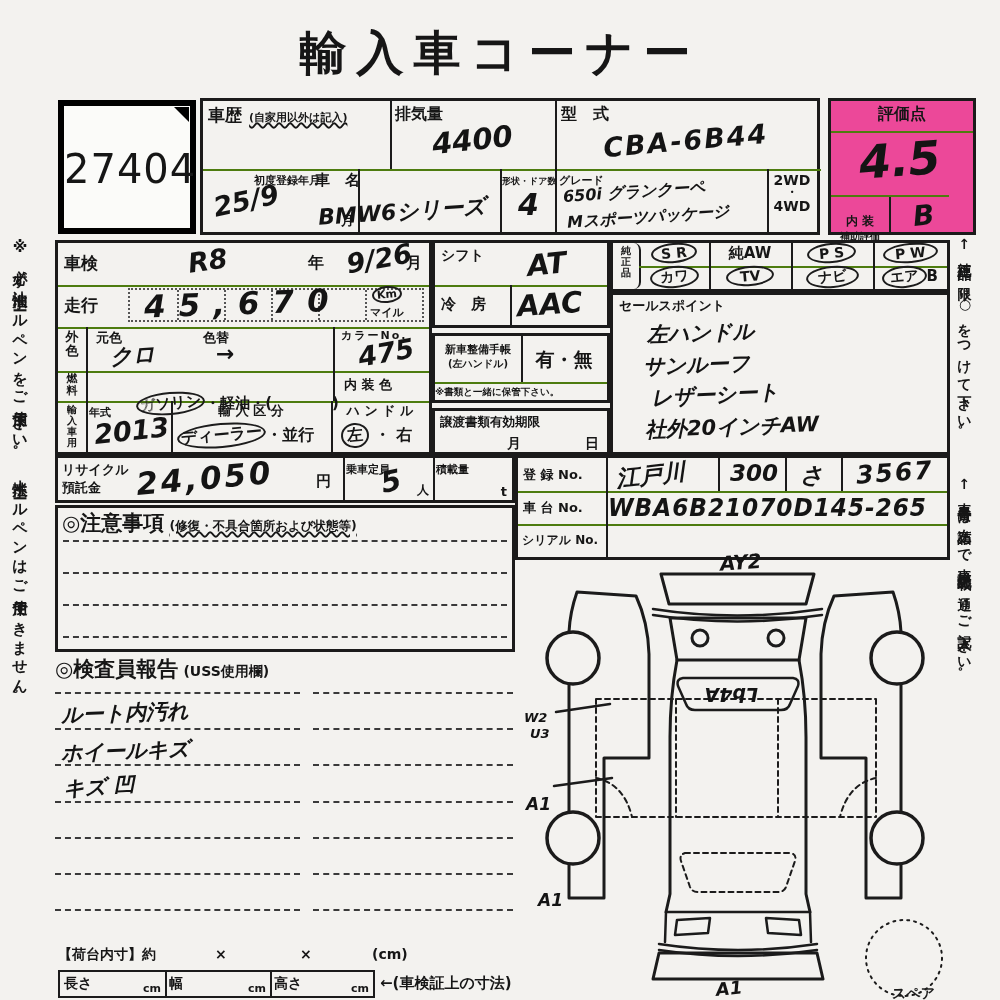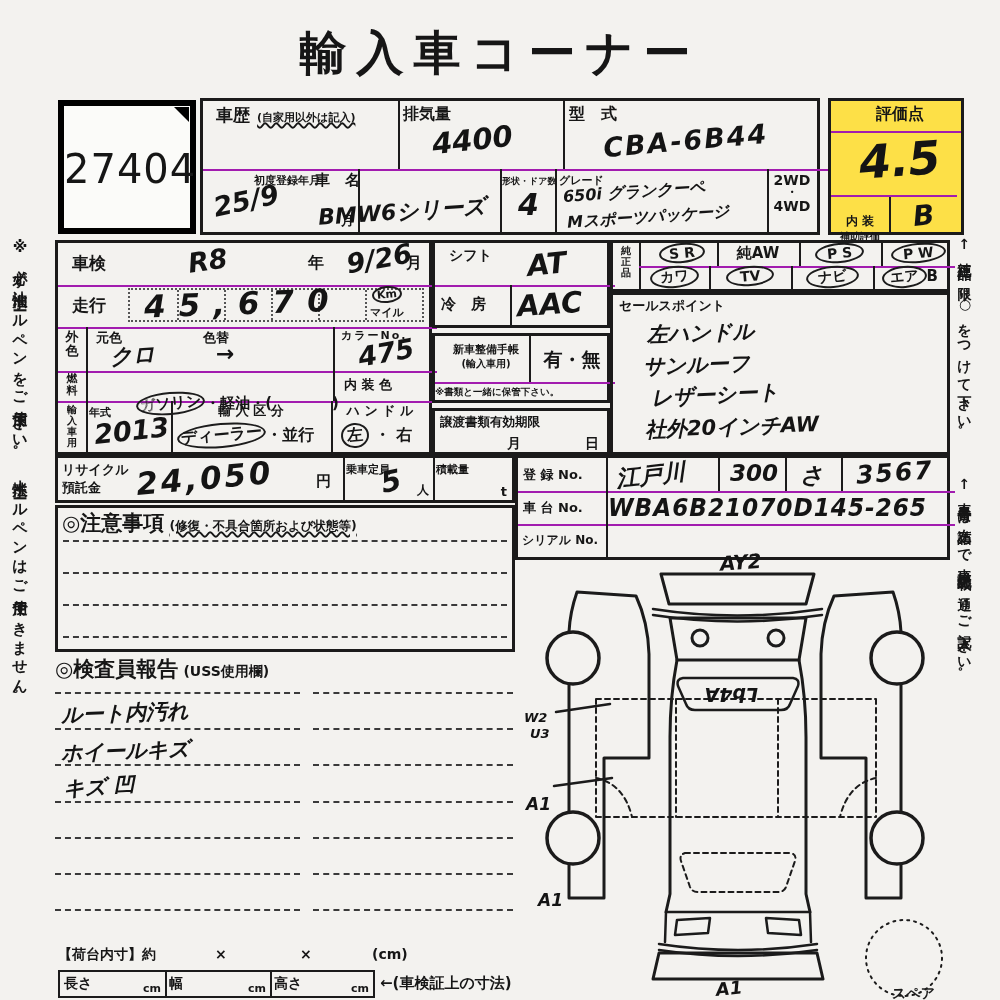--- a/index.html
+++ b/index.html
@@ -2,21 +2,21 @@
 <html><head>
 <meta charset="utf-8">
 <style>
   html,body{margin:0;padding:0;background:#cfcfcc;}
   .sheet{position:relative;width:1000px;height:1000px;background:#f3f2ef;
          font-family:"DejaVu Sans",sans-serif;color:#161616;overflow:hidden;}
   .abs{position:absolute;}
   .bx{border:3px solid #1b1b1b;box-sizing:border-box;}
   .bx2{border:2px solid #1b1b1b;box-sizing:border-box;}
   .br{border-right:2px solid #1b1b1b;}
-  .bb{border-bottom:2px solid #a21caf;padding-left:8px;}
+  .bb{border-bottom:2px solid #4d7c0f;}
   .bl{border-left:2px solid #1b1b1b;}
   .lbl{font-weight:bold;white-space:nowrap;}
   .hw{font-style:italic;font-weight:600;white-space:pre;color:#141414;}
   .hc{display:inline-block;border:2.5px solid #1c1c1c;border-radius:50%;
       padding:0 6px;transform:rotate(-5deg);}
   .stack{display:block;width:1.05em;line-height:1.1;word-break:break-all;
          font-weight:bold;text-align:center;margin:0 auto;}
   .vtext{writing-mode:vertical-rl;text-orientation:mixed;font-weight:bold;
          letter-spacing:2px;white-space:nowrap;}
   .dot{border-top:2.5px dashed #3a3a3a;height:0;}
@@ -75,21 +75,21 @@
       <span class="abs hw" style="left:8px;top:13px;font-size:16px;transform:rotate(-4deg);">650i グランクーペ</span>
       <span class="abs hw" style="left:12px;top:38px;font-size:16px;transform:rotate(-4deg);">Mスポーツパッケージ</span>
     </div>
     <div class="abs" style="left:564px;top:68px;width:50px;height:63px;text-align:center;">
       <div class="lbl" style="font-size:14px;margin-top:3px;">2WD</div>
       <div class="lbl" style="font-size:12px;line-height:0.8;">・</div>
       <div class="lbl" style="font-size:14px;">4WD</div>
     </div>
   </div>
 
-  <div class="abs bx" style="left:828px;top:98px;width:136px;height:137px;background:#fde047;">
+  <div class="abs bx" style="left:828px;top:98px;width:148px;height:137px;background:#ec4899;">
     <div class="bb lbl" style="height:27px;text-align:center;font-size:16px;padding-top:3px;">評価点</div>
     <div class="abs hw" style="left:28px;top:32px;font-size:46px;transform:rotate(-4deg);">4.5</div>
     <div class="abs bb" style="left:0;top:94px;width:118px;height:0;"></div>
     <div class="abs br" style="left:0;top:96px;width:58px;height:35px;text-align:center;">
       <div class="lbl" style="font-size:12px;margin-top:16px;">内 装</div>
       <div class="lbl" style="font-size:10px;">補助評価</div>
     </div>
     <div class="abs hw" style="left:82px;top:98px;font-size:28px;transform:rotate(-6deg);">B</div>
   </div>
 
@@ -173,35 +173,35 @@
     </div>
     <div class="abs" style="left:0;top:42px;width:172px;height:40px;">
       <span class="lbl" style="font-size:15px;margin:10px 0 0 6px;display:inline-block;">冷　房</span>
       <div class="abs bl" style="left:75px;top:0;height:40px;"></div>
       <span class="abs hw" style="left:82px;top:2px;font-size:29px;transform:rotate(-4deg);">AAC</span>
     </div>
   </div>
   <div class="abs bx" style="left:432px;top:333px;width:178px;height:70px;">
     <div class="abs br bb" style="left:0;top:0;width:86px;height:46px;text-align:center;">
       <div class="lbl" style="font-size:11px;margin-top:6px;">新車整備手帳</div>
-      <div class="lbl" style="font-size:10px;">(輸入車用)</div>
+      <div class="lbl" style="font-size:10px;">(左ハンドル)</div>
     </div>
     <div class="abs bb" style="left:86px;top:0;width:86px;height:46px;text-align:center;">
       <span class="lbl" style="font-size:19px;line-height:46px;">有・無</span>
     </div>
     <div class="lbl" style="position:absolute;left:0;top:46px;width:172px;font-size:9.5px;padding-top:4px;">※書類と一緒に保管下さい。</div>
   </div>
   <div class="abs bx" style="left:432px;top:408px;width:178px;height:47px;">
     <span class="lbl" style="font-size:12.5px;margin:3px 0 0 5px;display:inline-block;">譲渡書類有効期限</span>
     <span class="abs lbl" style="left:72px;top:24px;font-size:14px;">月</span>
     <span class="abs lbl" style="left:150px;top:24px;font-size:14px;">日</span>
   </div>
 
   <div class="abs bx" style="left:610px;top:240px;width:340px;height:52px;">
-    <div class="abs br" style="left:0;top:0;width:26px;height:46px;">
+    <div class="abs br" style="left:0;top:0;width:26px;height:46px;border-radius:7px;">
       <span class="stack" style="font-size:10px;margin-top:2px;">純正品</span>
     </div>
     <div class="abs br bb" style="left:26px;top:0;width:70px;height:23px;text-align:center;">
       <span class="hc" style="font-size:14px;font-weight:bold;padding:0 8px;border-width:2px;">S R</span>
     </div>
     <div class="abs br bb" style="left:96px;top:0;width:82px;height:23px;text-align:center;">
       <span class="lbl" style="font-size:15px;">純AW</span>
     </div>
     <div class="abs br bb" style="left:178px;top:0;width:82px;height:23px;text-align:center;">
       <span class="hc" style="font-size:14px;font-weight:bold;padding:0 10px;border-width:2px;">P S</span>

